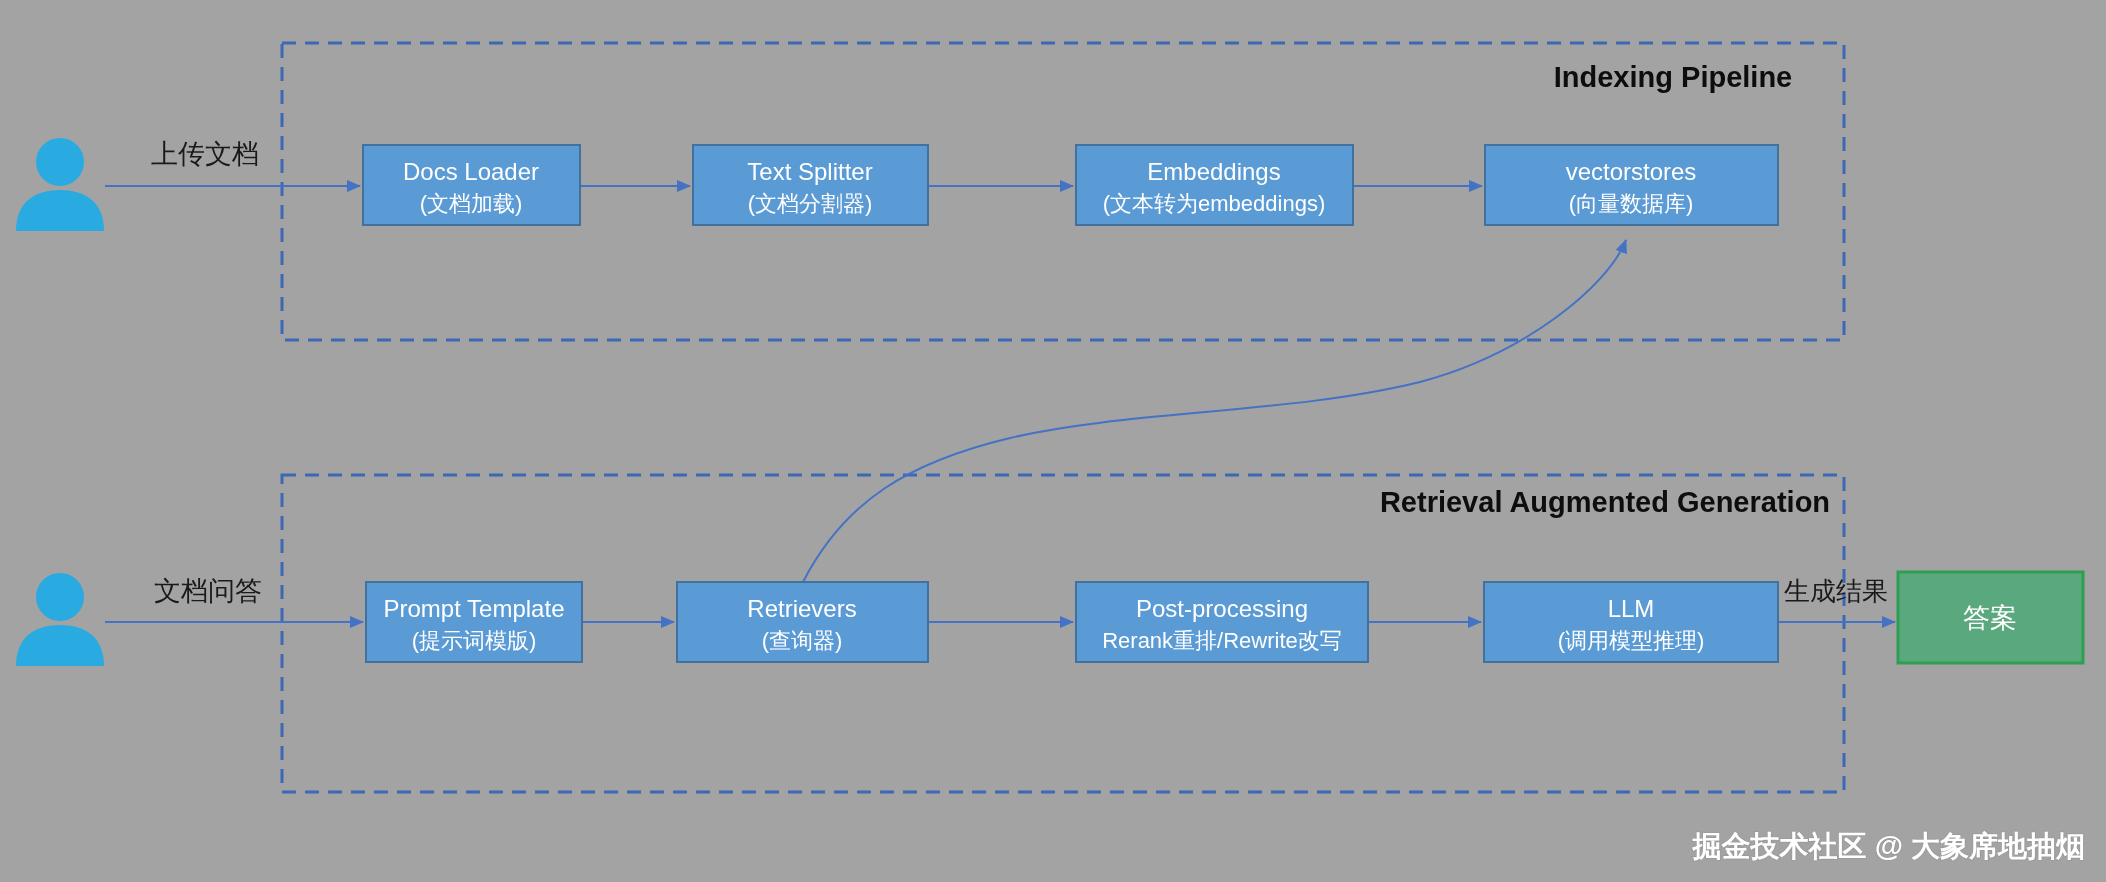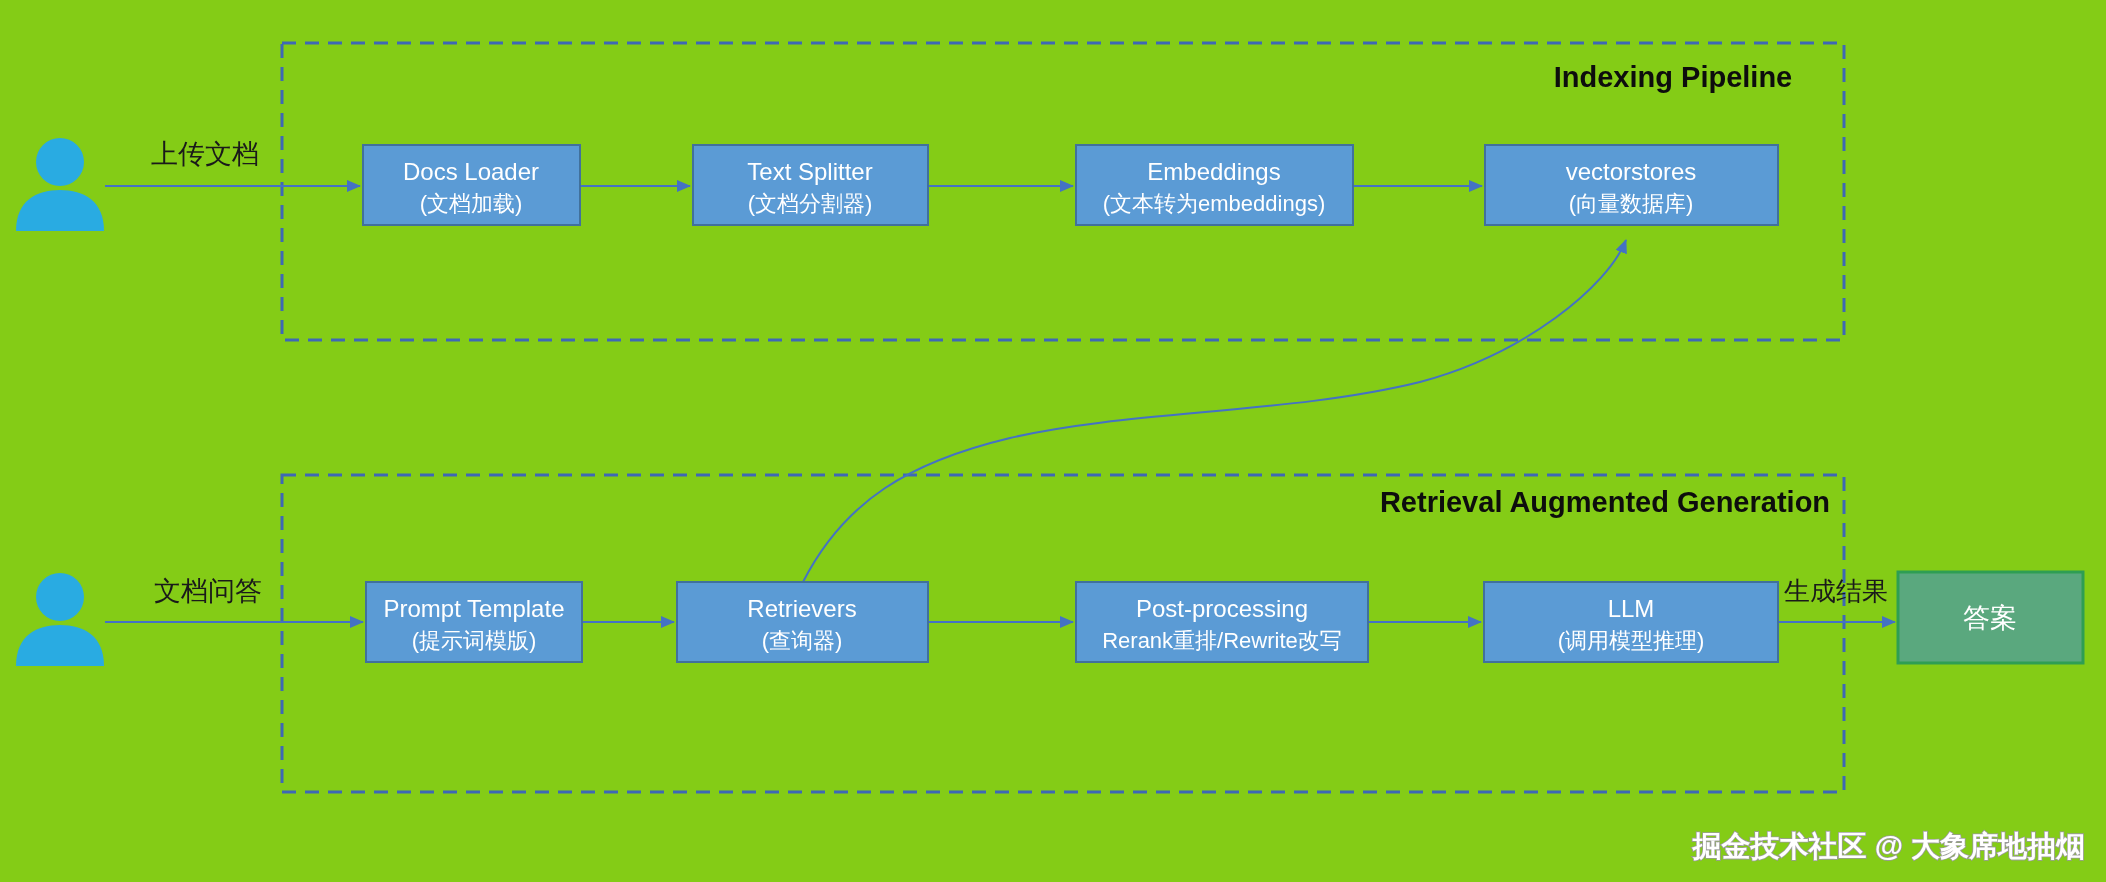--- a/index.html
+++ b/index.html
@@ -1,16 +1,16 @@
 <!DOCTYPE html>
 <html><head>
 <meta charset="utf-8">
 <style>
   html,body{margin:0;padding:0;background:#ffffff;}
-  .canvas{position:relative;width:2106px;height:882px;background:#84cc16;overflow:hidden;
+  .canvas{position:relative;width:2106px;height:882px;background:#a3a3a3;overflow:hidden;
           font-family:"Liberation Sans", sans-serif;}
   svg{display:block}
   .flow-box-rect{fill:#5B9BD5;stroke:#41719C;stroke-width:2px;}
   .flow-box-line1{fill:#ffffff;font-size:24px;text-anchor:middle;}
   .flow-box-line2{fill:#ffffff;font-size:22px;text-anchor:middle;}
   .section-border{fill:none;stroke:#3E68B5;stroke-width:3px;stroke-dasharray:14 9;}
   .section-title{fill:#0d0d0d;font-size:29px;font-weight:bold;text-anchor:middle;}
   .actor-label{fill:#1a1a1a;font-size:27px;text-anchor:middle;}
   .edge{stroke:#4472C4;stroke-width:2px;fill:none;}
   .answer-rect{fill:#5AA87E;stroke:#2E9E53;stroke-width:3px;}

